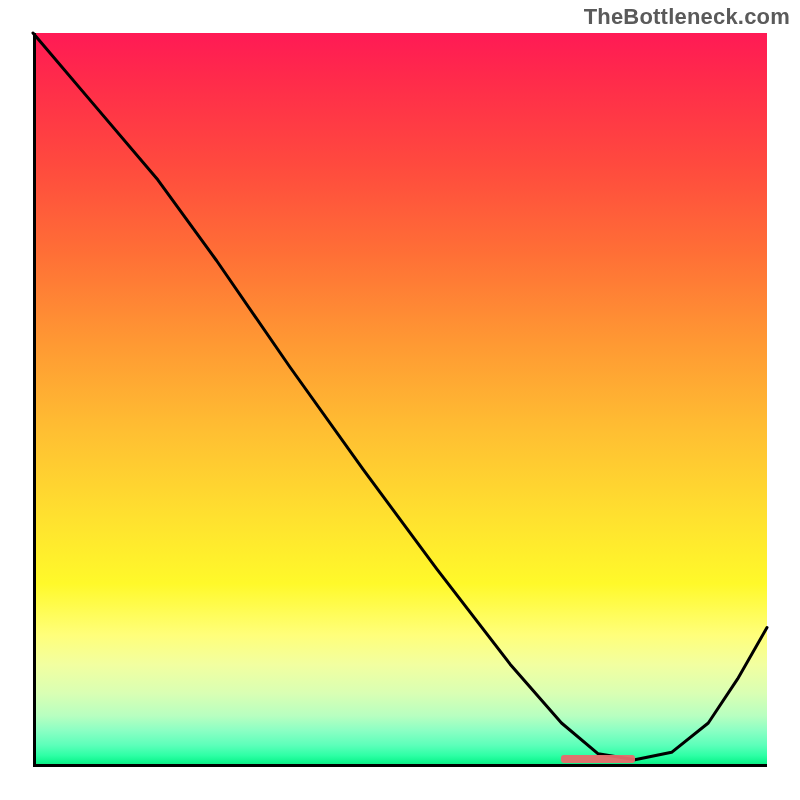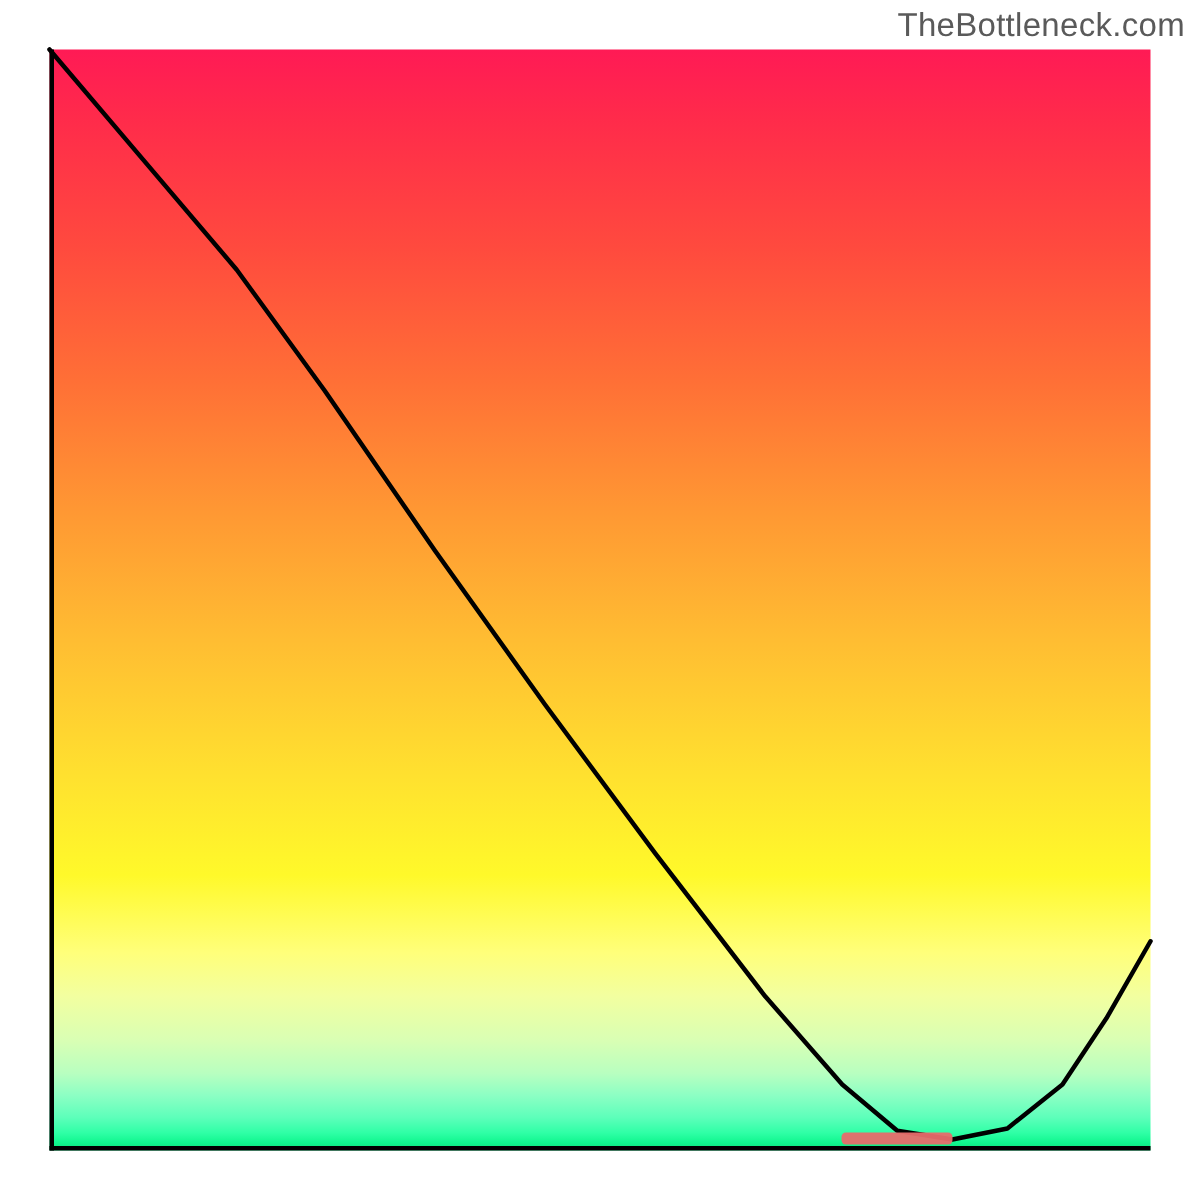--- a/index.html
+++ b/index.html
@@ -15,21 +15,21 @@
     position: relative;
     width: 800px;
     height: 800px;
     background: #ffffff;
   }
   .watermark {
     position: absolute;
     top: 4px;
     right: 10px;
     font-size: 22px;
-    font-weight: 400;
+    font-weight: 700;
     color: #5a5a5a;
     letter-spacing: 0.2px;
   }
   .plot {
     position: absolute;
     left: 33px;
     top: 33px;
     width: 734px;
     height: 734px;
     box-sizing: border-box;

